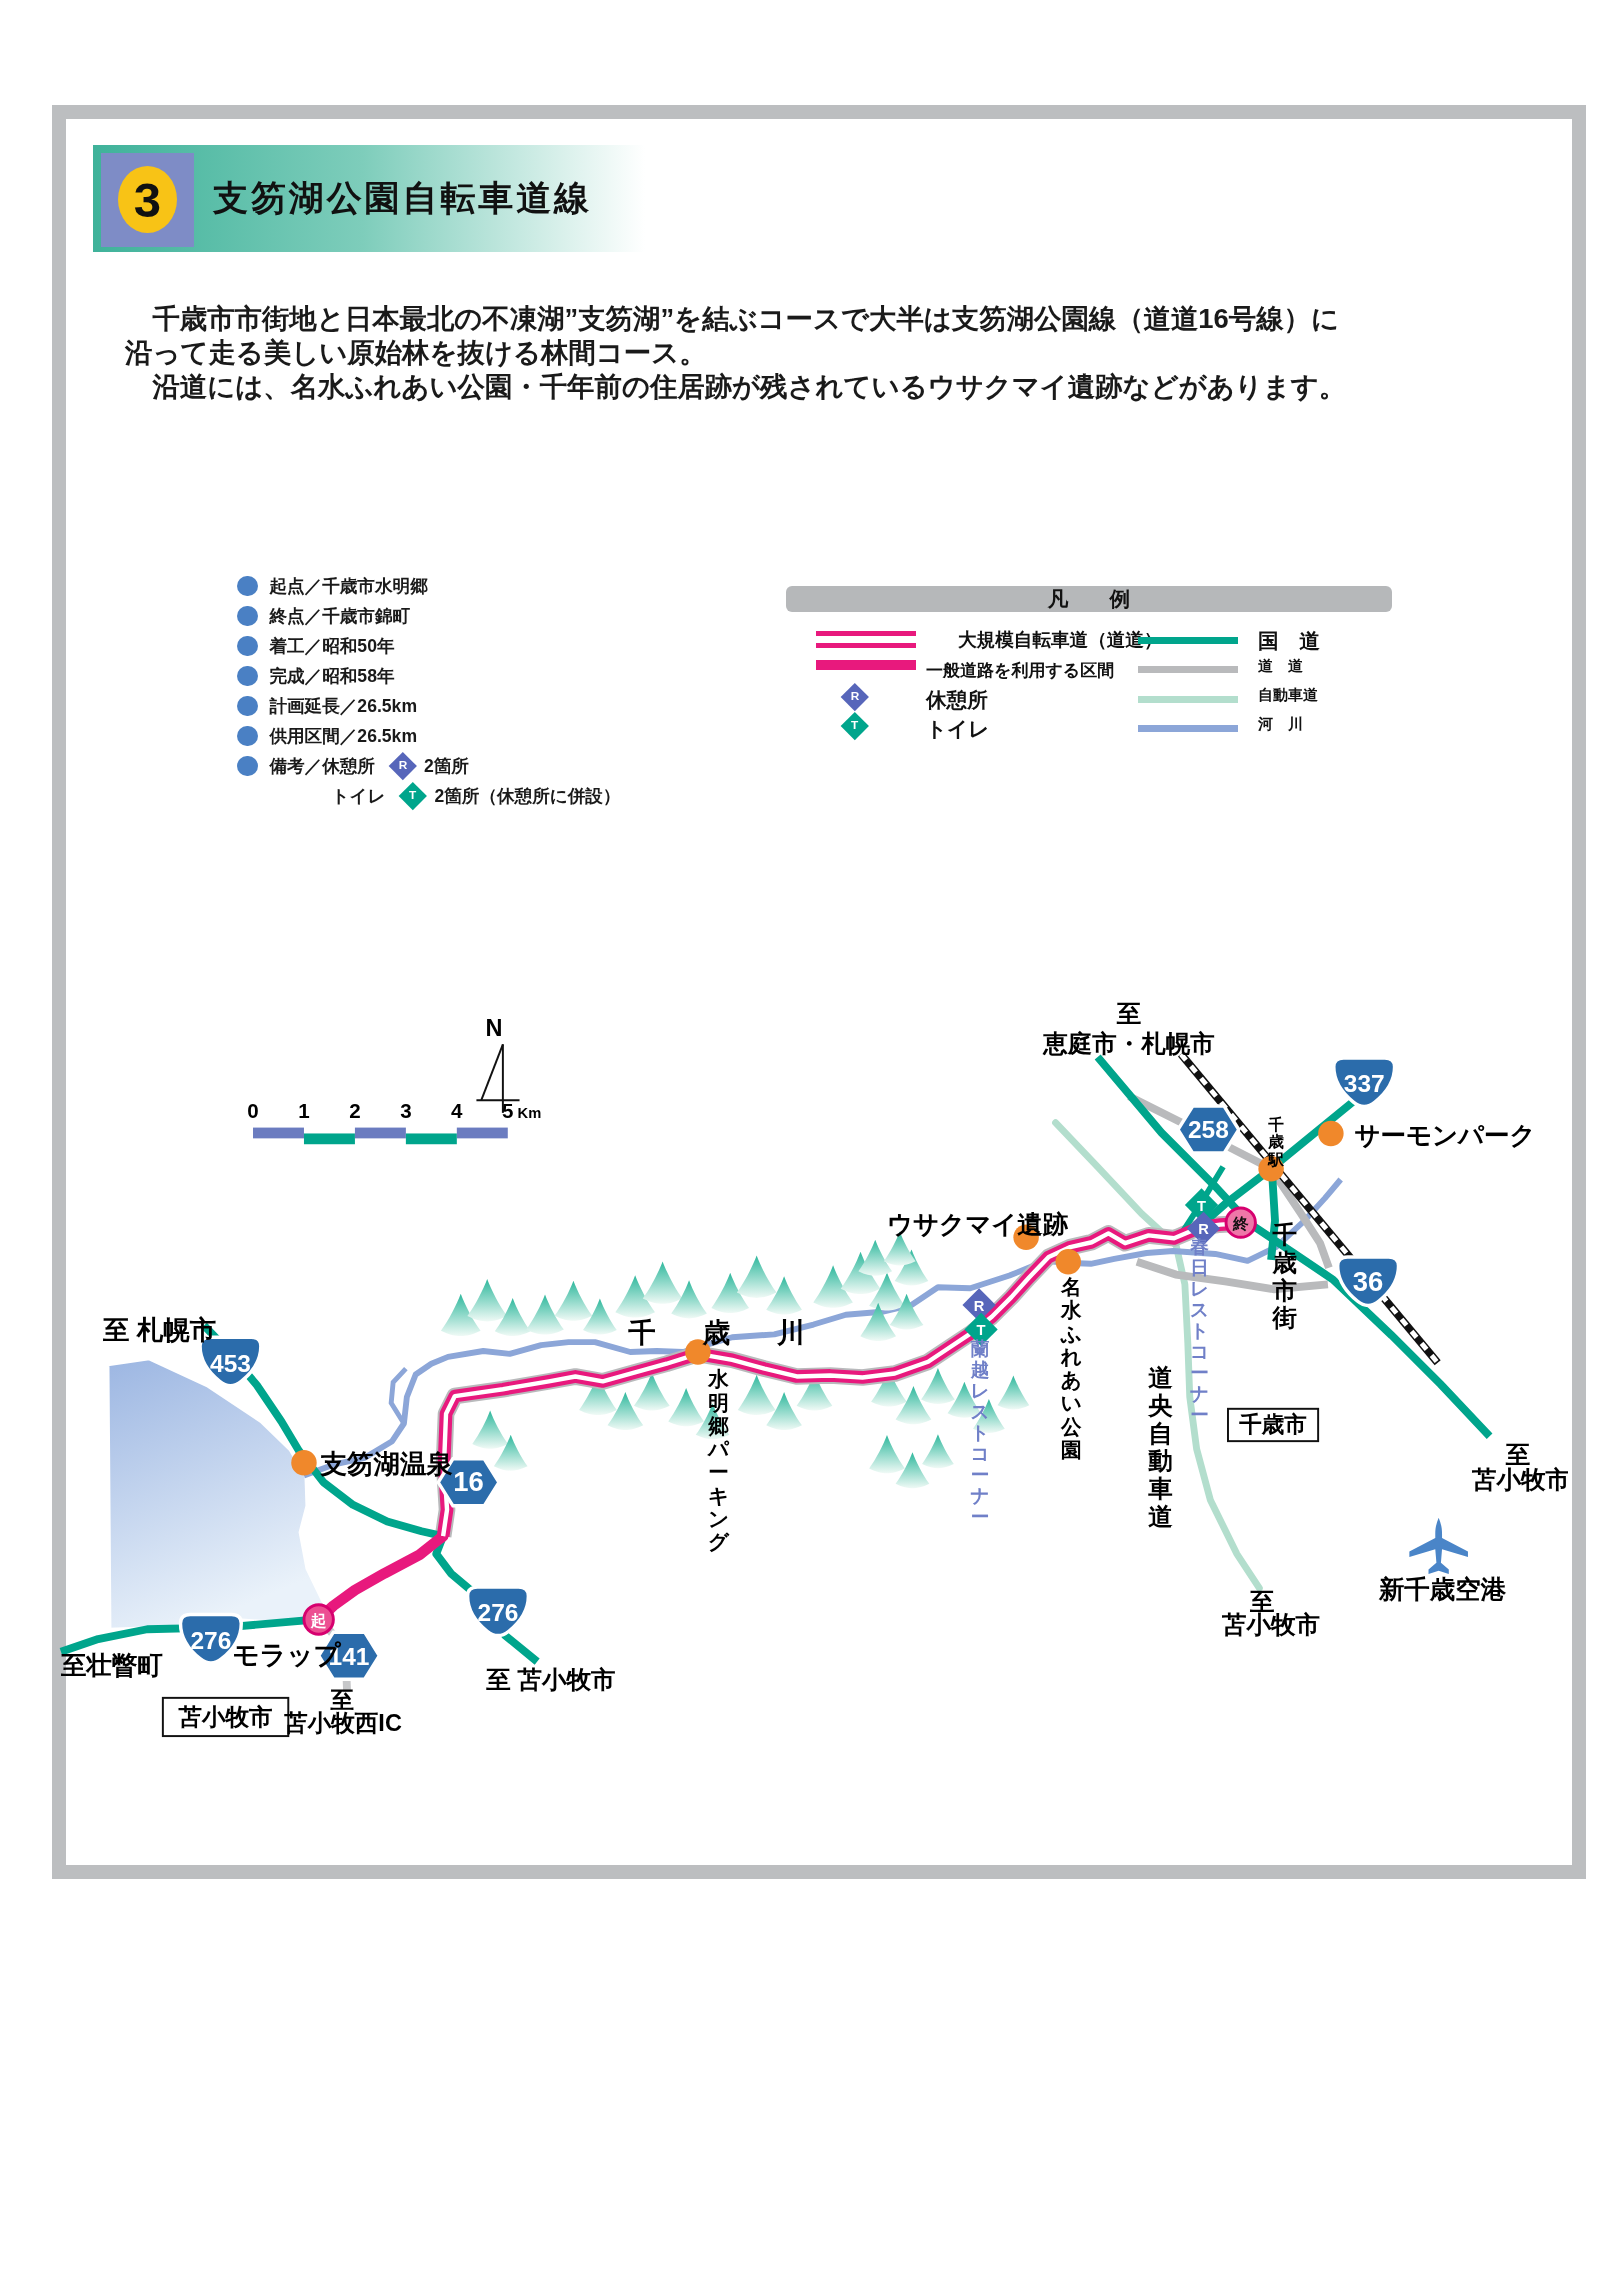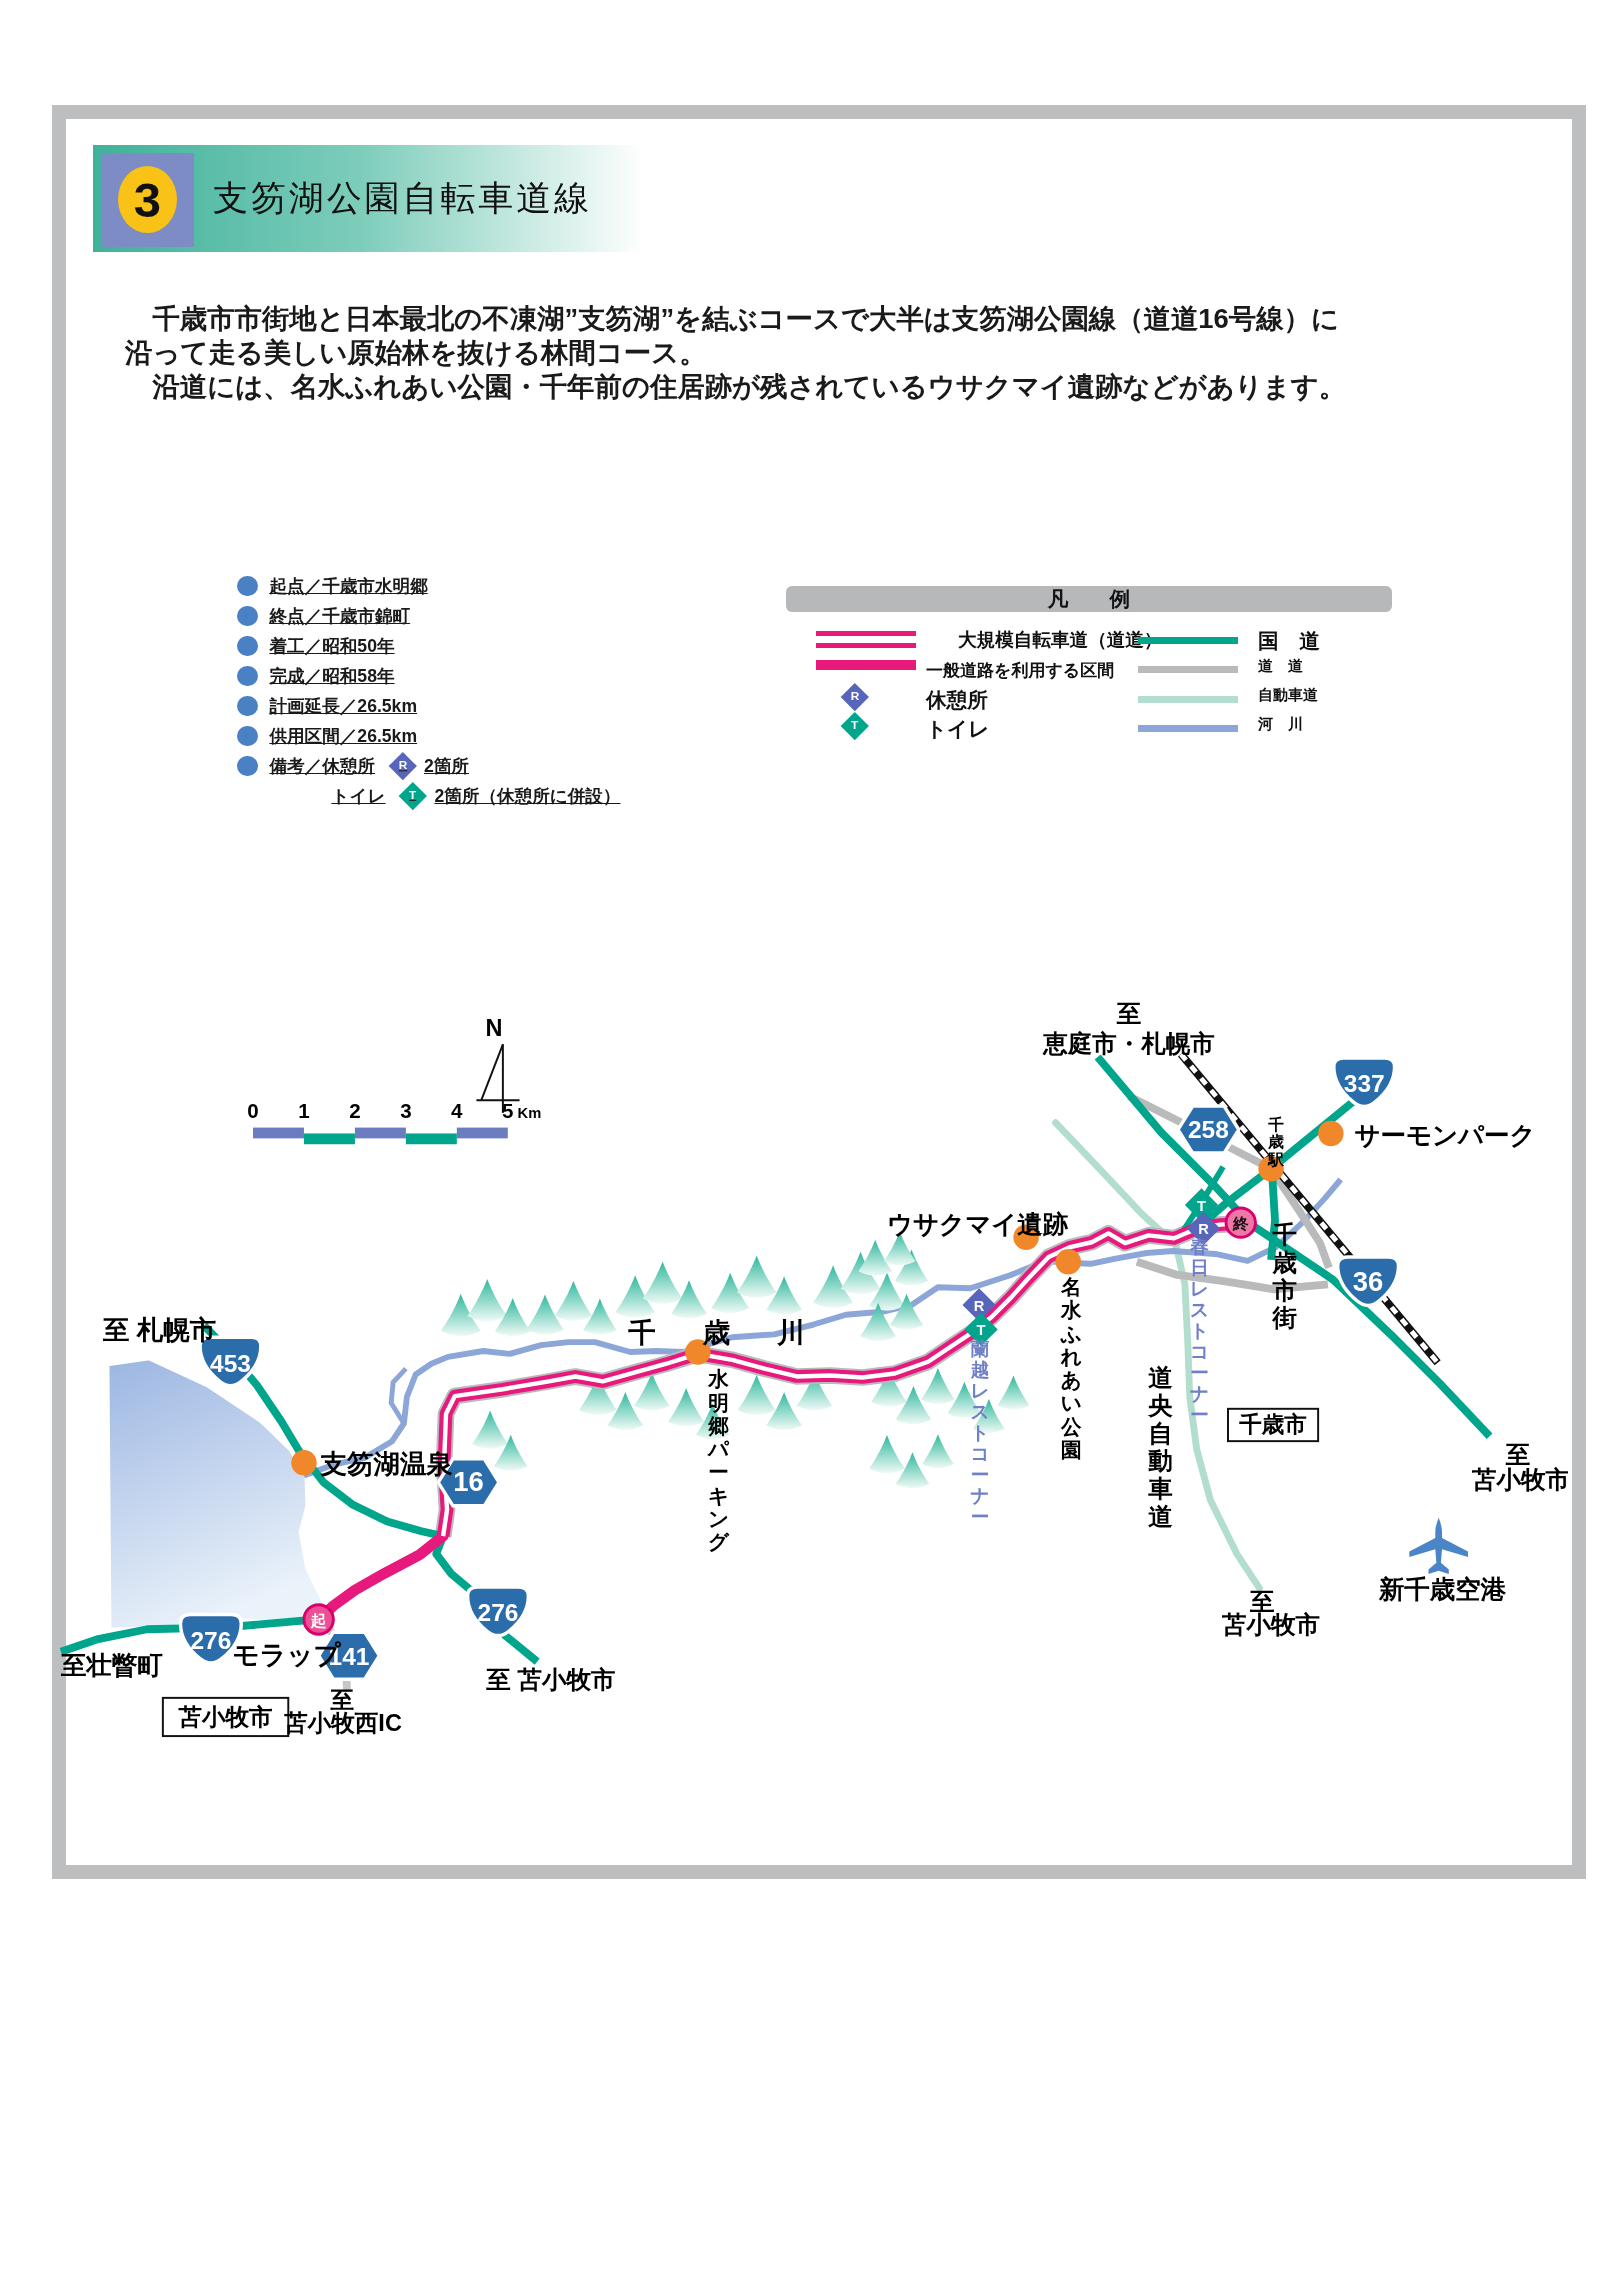--- a/index.html
+++ b/index.html
@@ -7,27 +7,27 @@
        font-family:"Liberation Sans","DejaVu Sans",sans-serif;color:#1a1a1a;}
   .abs{position:absolute;}
   
   .frame{left:52px;top:105px;width:1534px;height:1774px;border:14.7px solid #bcbec0;box-sizing:border-box;background:#fff;}
   
   .titlebar{left:93px;top:145px;width:600px;height:107px;background:linear-gradient(to right,#3fb29a 0%,#7ecdbb 45%,#ffffff 92%);}
   .num-badge{position:absolute;left:7.8px;top:7.8px;width:93px;height:94px;background:#7e8cc6;display:flex;align-items:center;justify-content:center;}
   .num-circle{width:59px;height:67px;border-radius:50%;background:#f8c316;display:flex;align-items:center;justify-content:center;}
   .num-circle span{font-size:49px;font-weight:bold;color:#111;}
   .titlebar h1{position:absolute;left:120px;top:0;height:107px;margin:0;display:flex;align-items:center;
-               font-size:35px;font-weight:normal;letter-spacing:2.9px;color:#111;}
+               font-size:35px;font-weight:bold;letter-spacing:2.9px;color:#111;}
   
   .intro{left:125px;top:302px;width:1377px;}
   .intro p{margin:0;font-size:27.4px;font-weight:bold;line-height:34px;}
   
   .facts{left:237px;top:571px;}
-  .fact-row{display:flex;align-items:center;height:30px;font-size:17.6px;font-weight:bold;text-decoration:underline;}
+  .fact-row{display:flex;align-items:center;height:30px;font-size:17.6px;font-weight:bold;}
   .bullet{width:20.6px;height:20.6px;border-radius:50%;background:#4a80c4;margin-right:11.8px;flex:0 0 auto;}
   .bullet.hide{visibility:hidden;}
   .dia{width:19.6px;height:19.6px;transform:rotate(45deg);display:inline-flex;align-items:center;justify-content:center;flex:0 0 auto;}
   .dia>span{transform:rotate(-45deg);color:#fff;font-size:11.8px;font-weight:bold;line-height:1;}
   .dia.r{background:#5766ba;} .dia.t{background:#00a58c;}
   .fact-row .dia{margin-left:17.6px;margin-right:11.8px;}
   .indent{margin-left:62px;}
   
   .legend{left:786px;top:586px;width:606px;height:165px;}
   .legend-bar{position:absolute;left:0;top:0;width:606px;height:25.5px;background:#b6b8ba;

